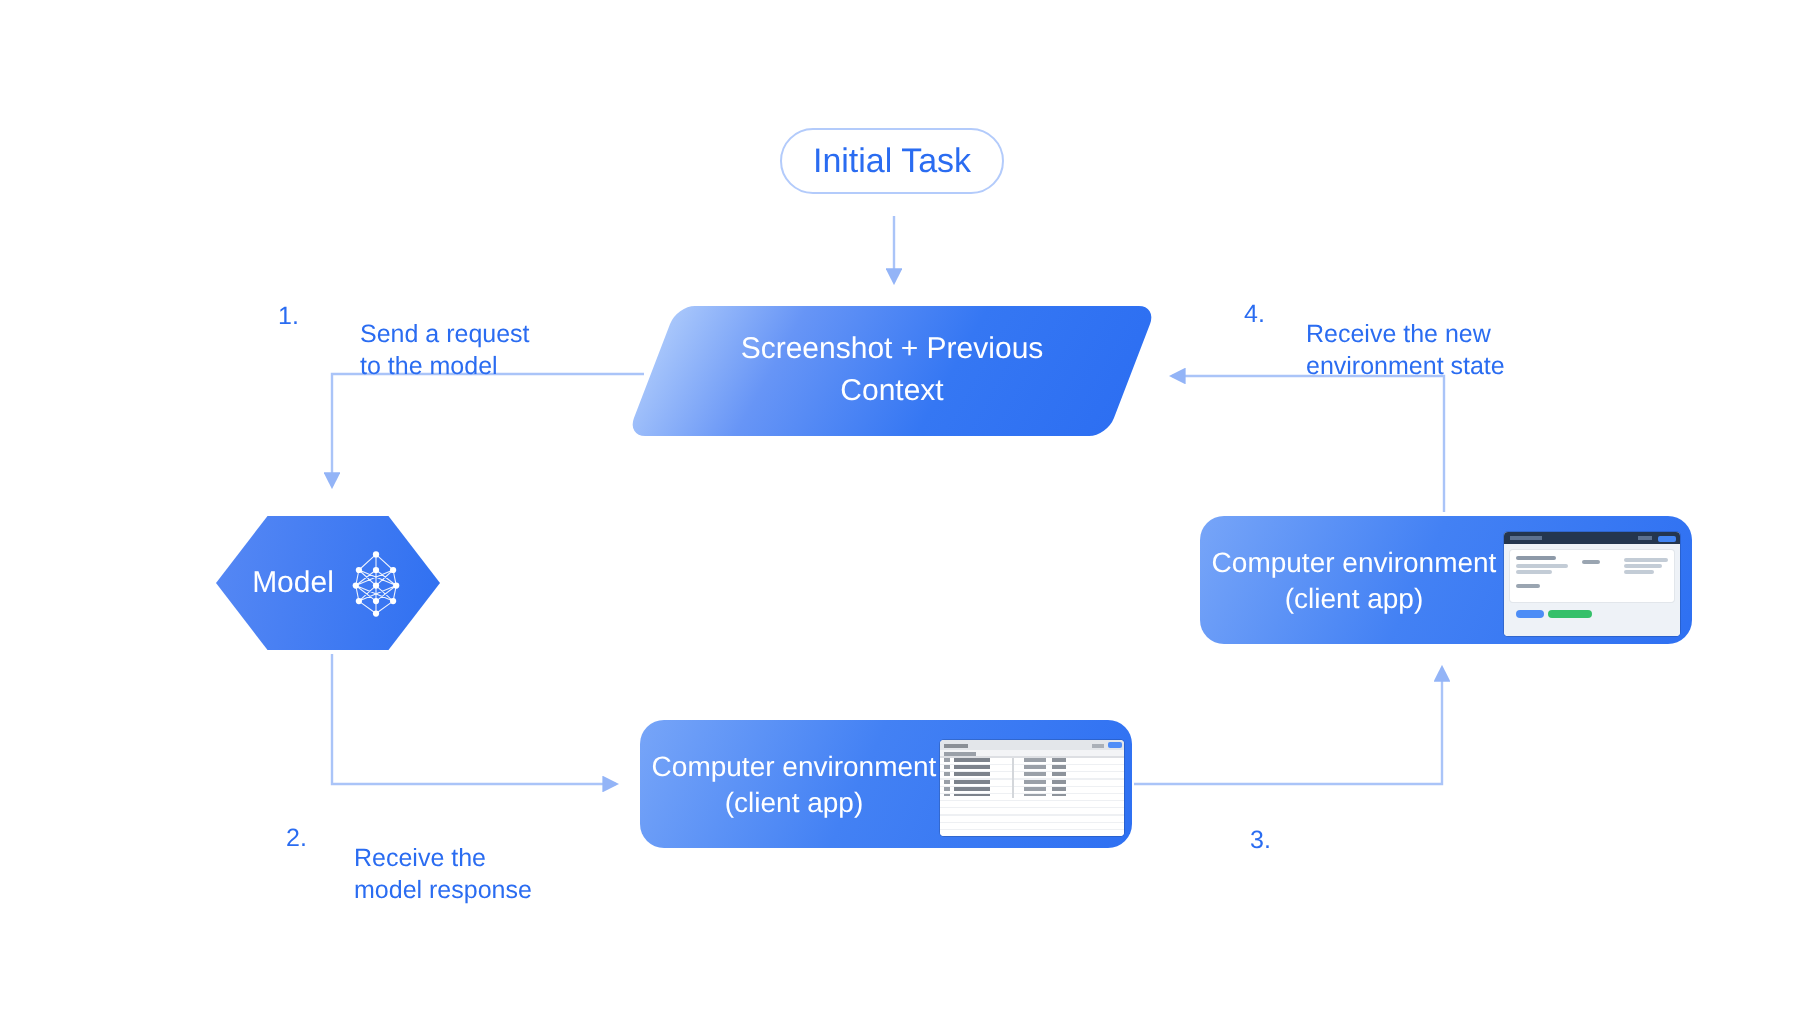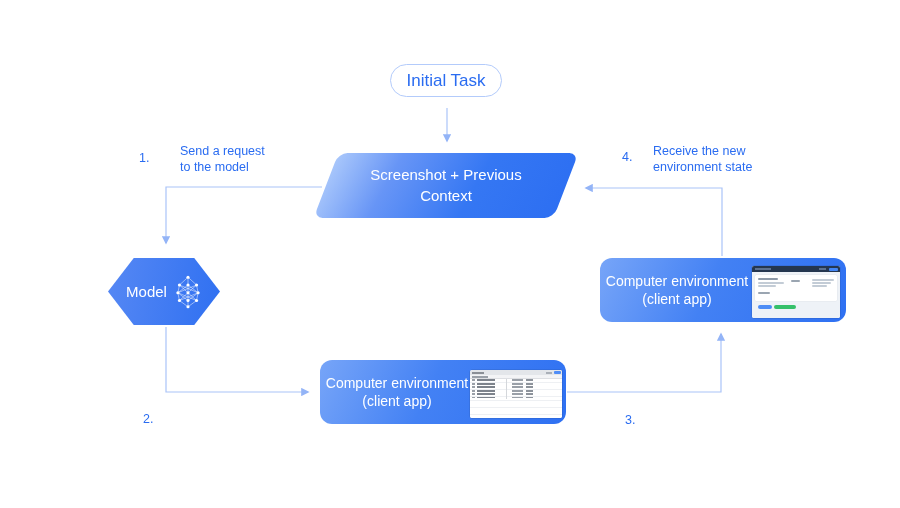--- a/index.html
+++ b/index.html
@@ -104,21 +104,21 @@
   .tb-l4 { left:3px;  top:17px; width:12px; background:#9aa5b1; }
   .tb-pill { position:absolute; top:33px; height:3.5px; border-radius:2px; }
   .tb-pill.blue  { left:6px;  width:14px; background:#4d8df6; }
   .tb-pill.green { left:22px; width:22px; background:#35c06a; }
 
   
   .step-number, .step-text {
     position:absolute; color:#2a6cf1; font-size:12.5px; font-weight:500;
     line-height:1.25; z-index:2;
   }
-  .step-text { white-space:pre-line; }
+  .step-text { white-space:pre-line;margin-top:16px; }
   #s1-num { left:139px; top:151px; }  #s1-txt { left:180px; top:144px; }
   #s2-num { left:143px; top:412px; }  #s2-txt { left:177px; top:406px; }
   #s3-num { left:625px; top:413px; }  #s3-txt { left:654px; top:407px; }
   #s4-num { left:622px; top:150px; }  #s4-txt { left:653px; top:144px; }
 </style>
 </head>
 <body>
 
 <div id="canvas">
 
@@ -215,20 +215,22 @@
         <div class="tb-pill green"></div>
       </div>
     </div>
   </div>
 
   <span class="step-number" id="s1-num">1.</span>
   <span class="step-text" id="s1-txt">Send a request
 to the model</span>
 
   <span class="step-number" id="s2-num">2.</span>
+  <span class="step-text" id="s2-txt">Receive the
+model response</span>
 
   <span class="step-number" id="s3-num">3.</span>
 
   <span class="step-number" id="s4-num">4.</span>
   <span class="step-text" id="s4-txt">Receive the new
 environment state</span>
 
 </div>
 
 </body></html>

